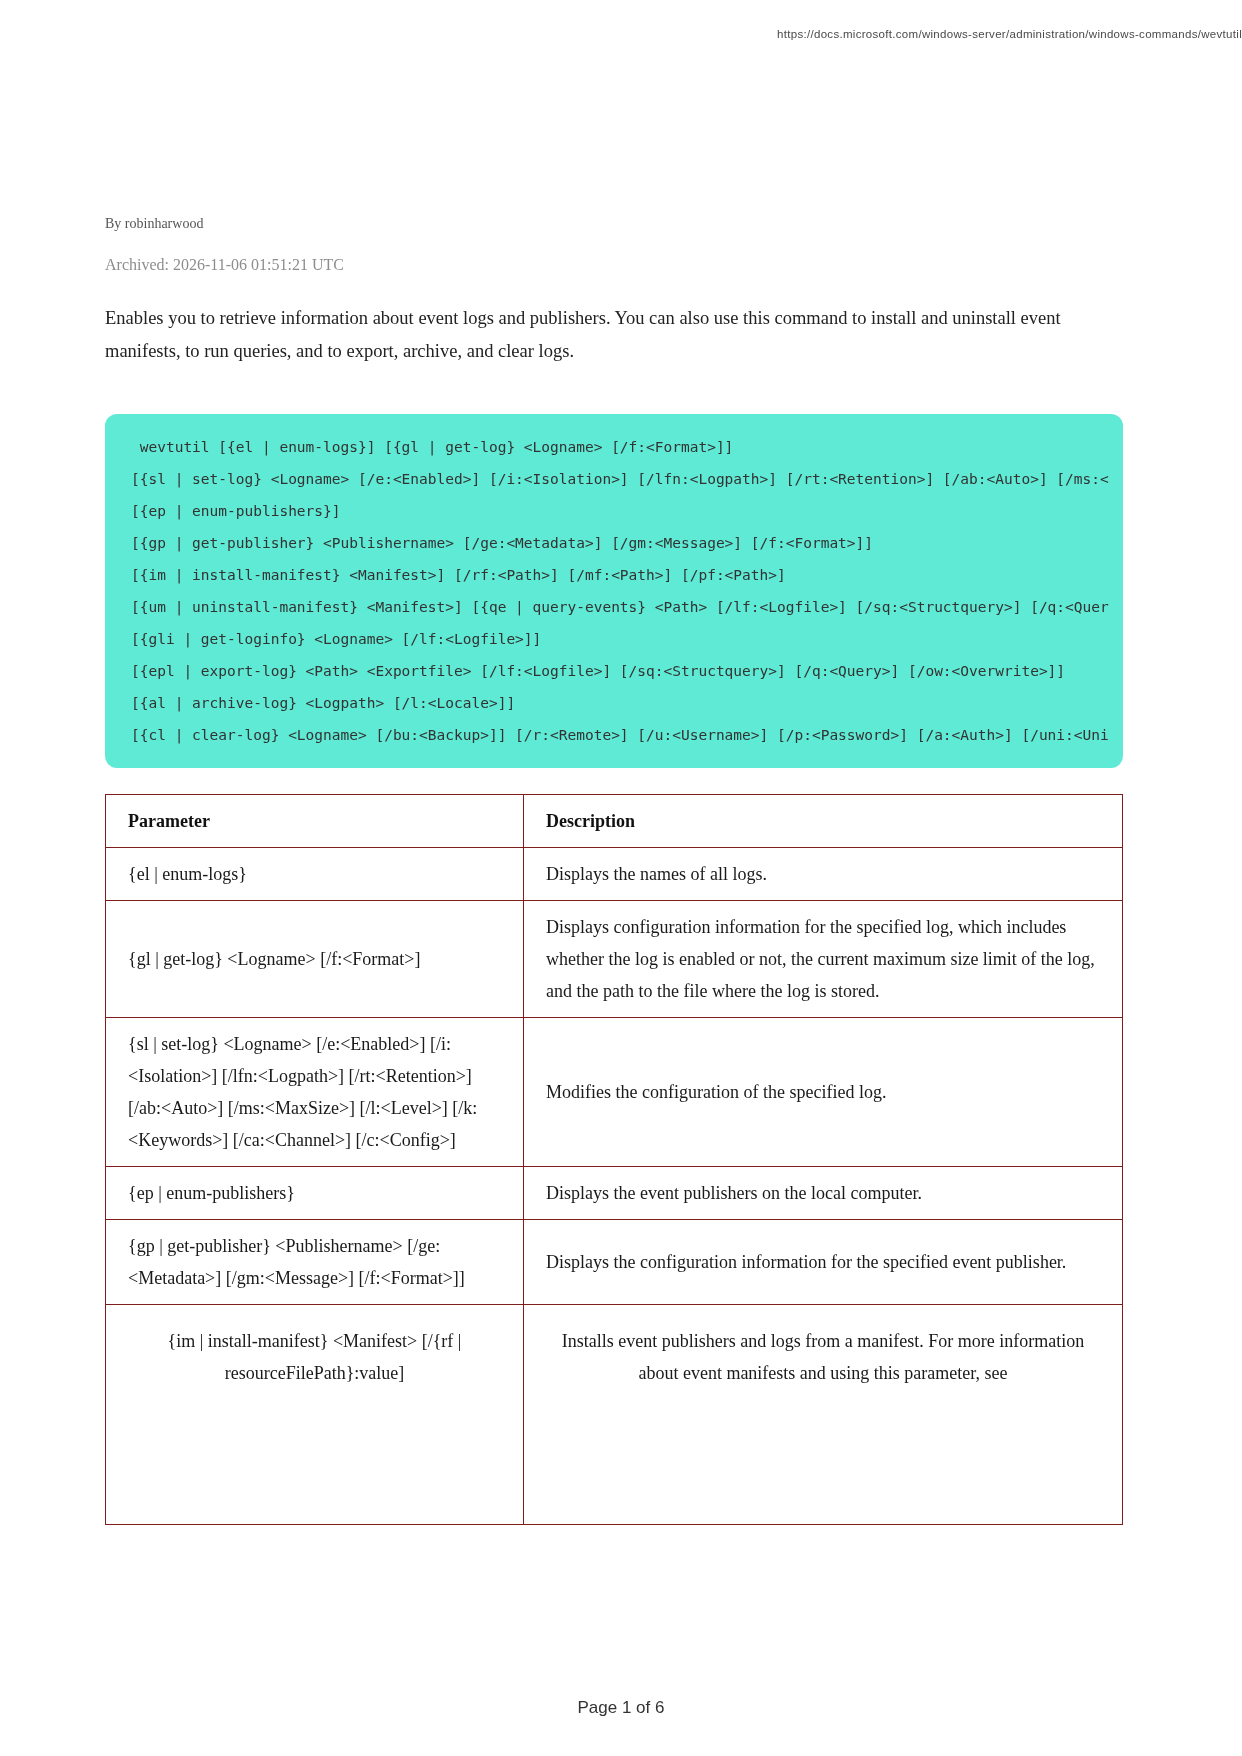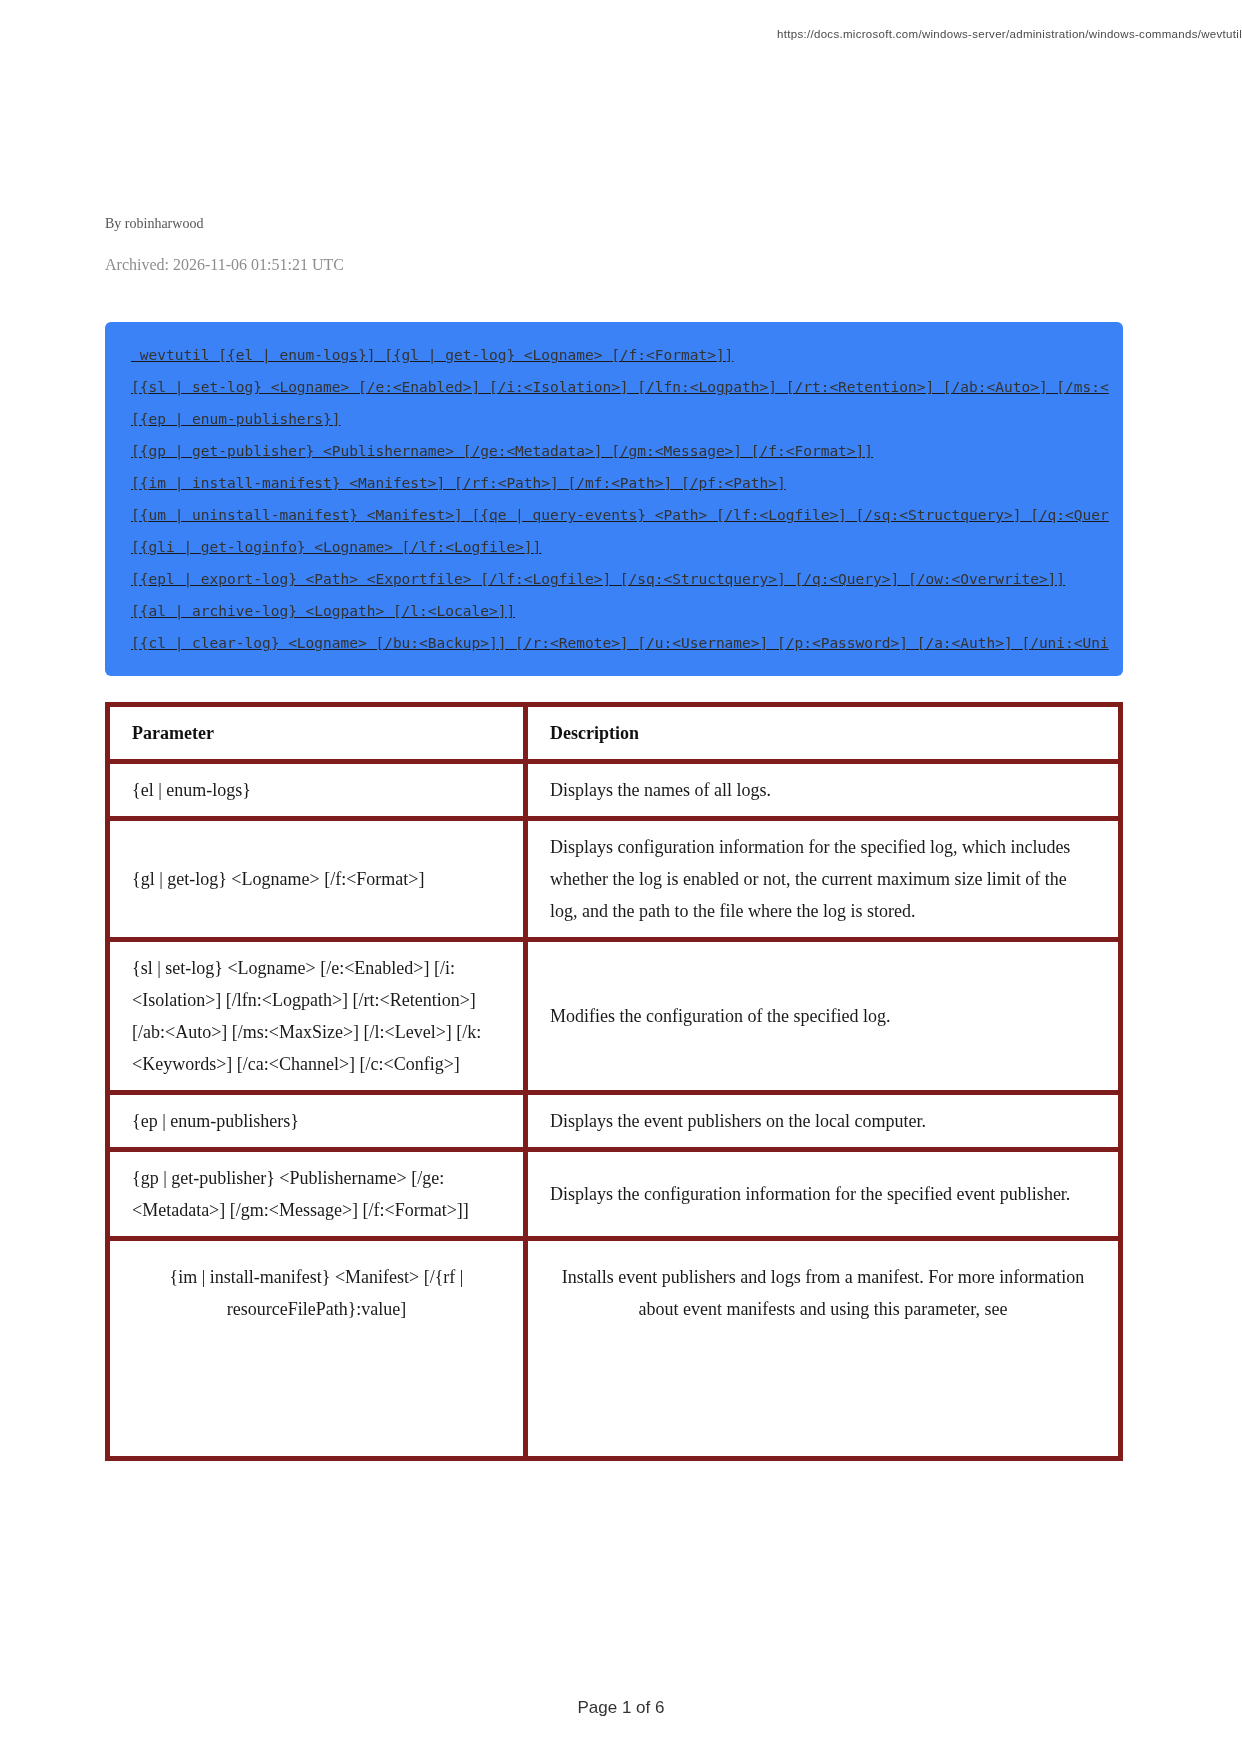--- a/index.html
+++ b/index.html
@@ -40,46 +40,45 @@
     line-height: 22px;
   }
   .intro {
     margin-top: 26px;
     font-size: 18.5px; color: #222;
     line-height: 33px;
     max-width: 1018px;
   }
   .code-block {
     margin-top: 46px;
-    background: #3b82f6;
-    border-radius: 6px;
+    background: #5eead4;
+    border-radius: 12px;
     padding: 17px 0 17px 26px;
     width: 1018px;
     overflow: hidden;
-    text-decoration: underline;
   }
   .code-line {
     font-family: "DejaVu Sans Mono", monospace;
     font-size: 14.5px; color: #333;
     line-height: 32px;
     white-space: pre;
     overflow: hidden;
   }
   .table-clip {
     margin-top: 26px;
     height: 782px;
     overflow: hidden;
   }
   table.param-table {
     border-collapse: collapse;
     width: 1018px;
     table-layout: fixed;
   }
   .param-table th, .param-table td {
-    border: 5px solid #7f1d1d;
+    border: 1px solid #7f1d1d;
     font-size: 18px;
     line-height: 32px;
     padding: 10px 22px;
     vertical-align: middle;
     text-align: left;
     font-weight: 400;
     word-wrap: break-word;
   }
   .param-table th { font-weight: 700; color: #111; }
   .col-param { width: 418px; }
@@ -96,20 +95,21 @@
 
 <div class="url-bar">https://docs.microsoft.com/windows-server/administration/windows-commands/wevtutil</div>
 
 <div class="content">
 
 
   <div class="byline">By robinharwood</div>
 
   <div class="archived">Archived: 2026-11-06 01:51:21 UTC</div>
 
+  <p class="intro">Enables you to retrieve information about event logs and publishers. You can also use this command to install and uninstall event manifests, to run queries, and to export, archive, and clear logs.</p>
 
   <div class="code-block">
     <div class="code-line"> wevtutil [{el | enum-logs}] [{gl | get-log} &lt;Logname&gt; [/f:&lt;Format&gt;]]</div>
     <div class="code-line">[{sl | set-log} &lt;Logname&gt; [/e:&lt;Enabled&gt;] [/i:&lt;Isolation&gt;] [/lfn:&lt;Logpath&gt;] [/rt:&lt;Retention&gt;] [/ab:&lt;Auto&gt;] [/ms:&lt;</div>
     <div class="code-line">[{ep | enum-publishers}]</div>
     <div class="code-line">[{gp | get-publisher} &lt;Publishername&gt; [/ge:&lt;Metadata&gt;] [/gm:&lt;Message&gt;] [/f:&lt;Format&gt;]]</div>
     <div class="code-line">[{im | install-manifest} &lt;Manifest&gt;] [/rf:&lt;Path&gt;] [/mf:&lt;Path&gt;] [/pf:&lt;Path&gt;]</div>
     <div class="code-line">[{um | uninstall-manifest} &lt;Manifest&gt;] [{qe | query-events} &lt;Path&gt; [/lf:&lt;Logfile&gt;] [/sq:&lt;Structquery&gt;] [/q:&lt;Quer</div>
     <div class="code-line">[{gli | get-loginfo} &lt;Logname&gt; [/lf:&lt;Logfile&gt;]]</div>
     <div class="code-line">[{epl | export-log} &lt;Path&gt; &lt;Exportfile&gt; [/lf:&lt;Logfile&gt;] [/sq:&lt;Structquery&gt;] [/q:&lt;Query&gt;] [/ow:&lt;Overwrite&gt;]]</div>

